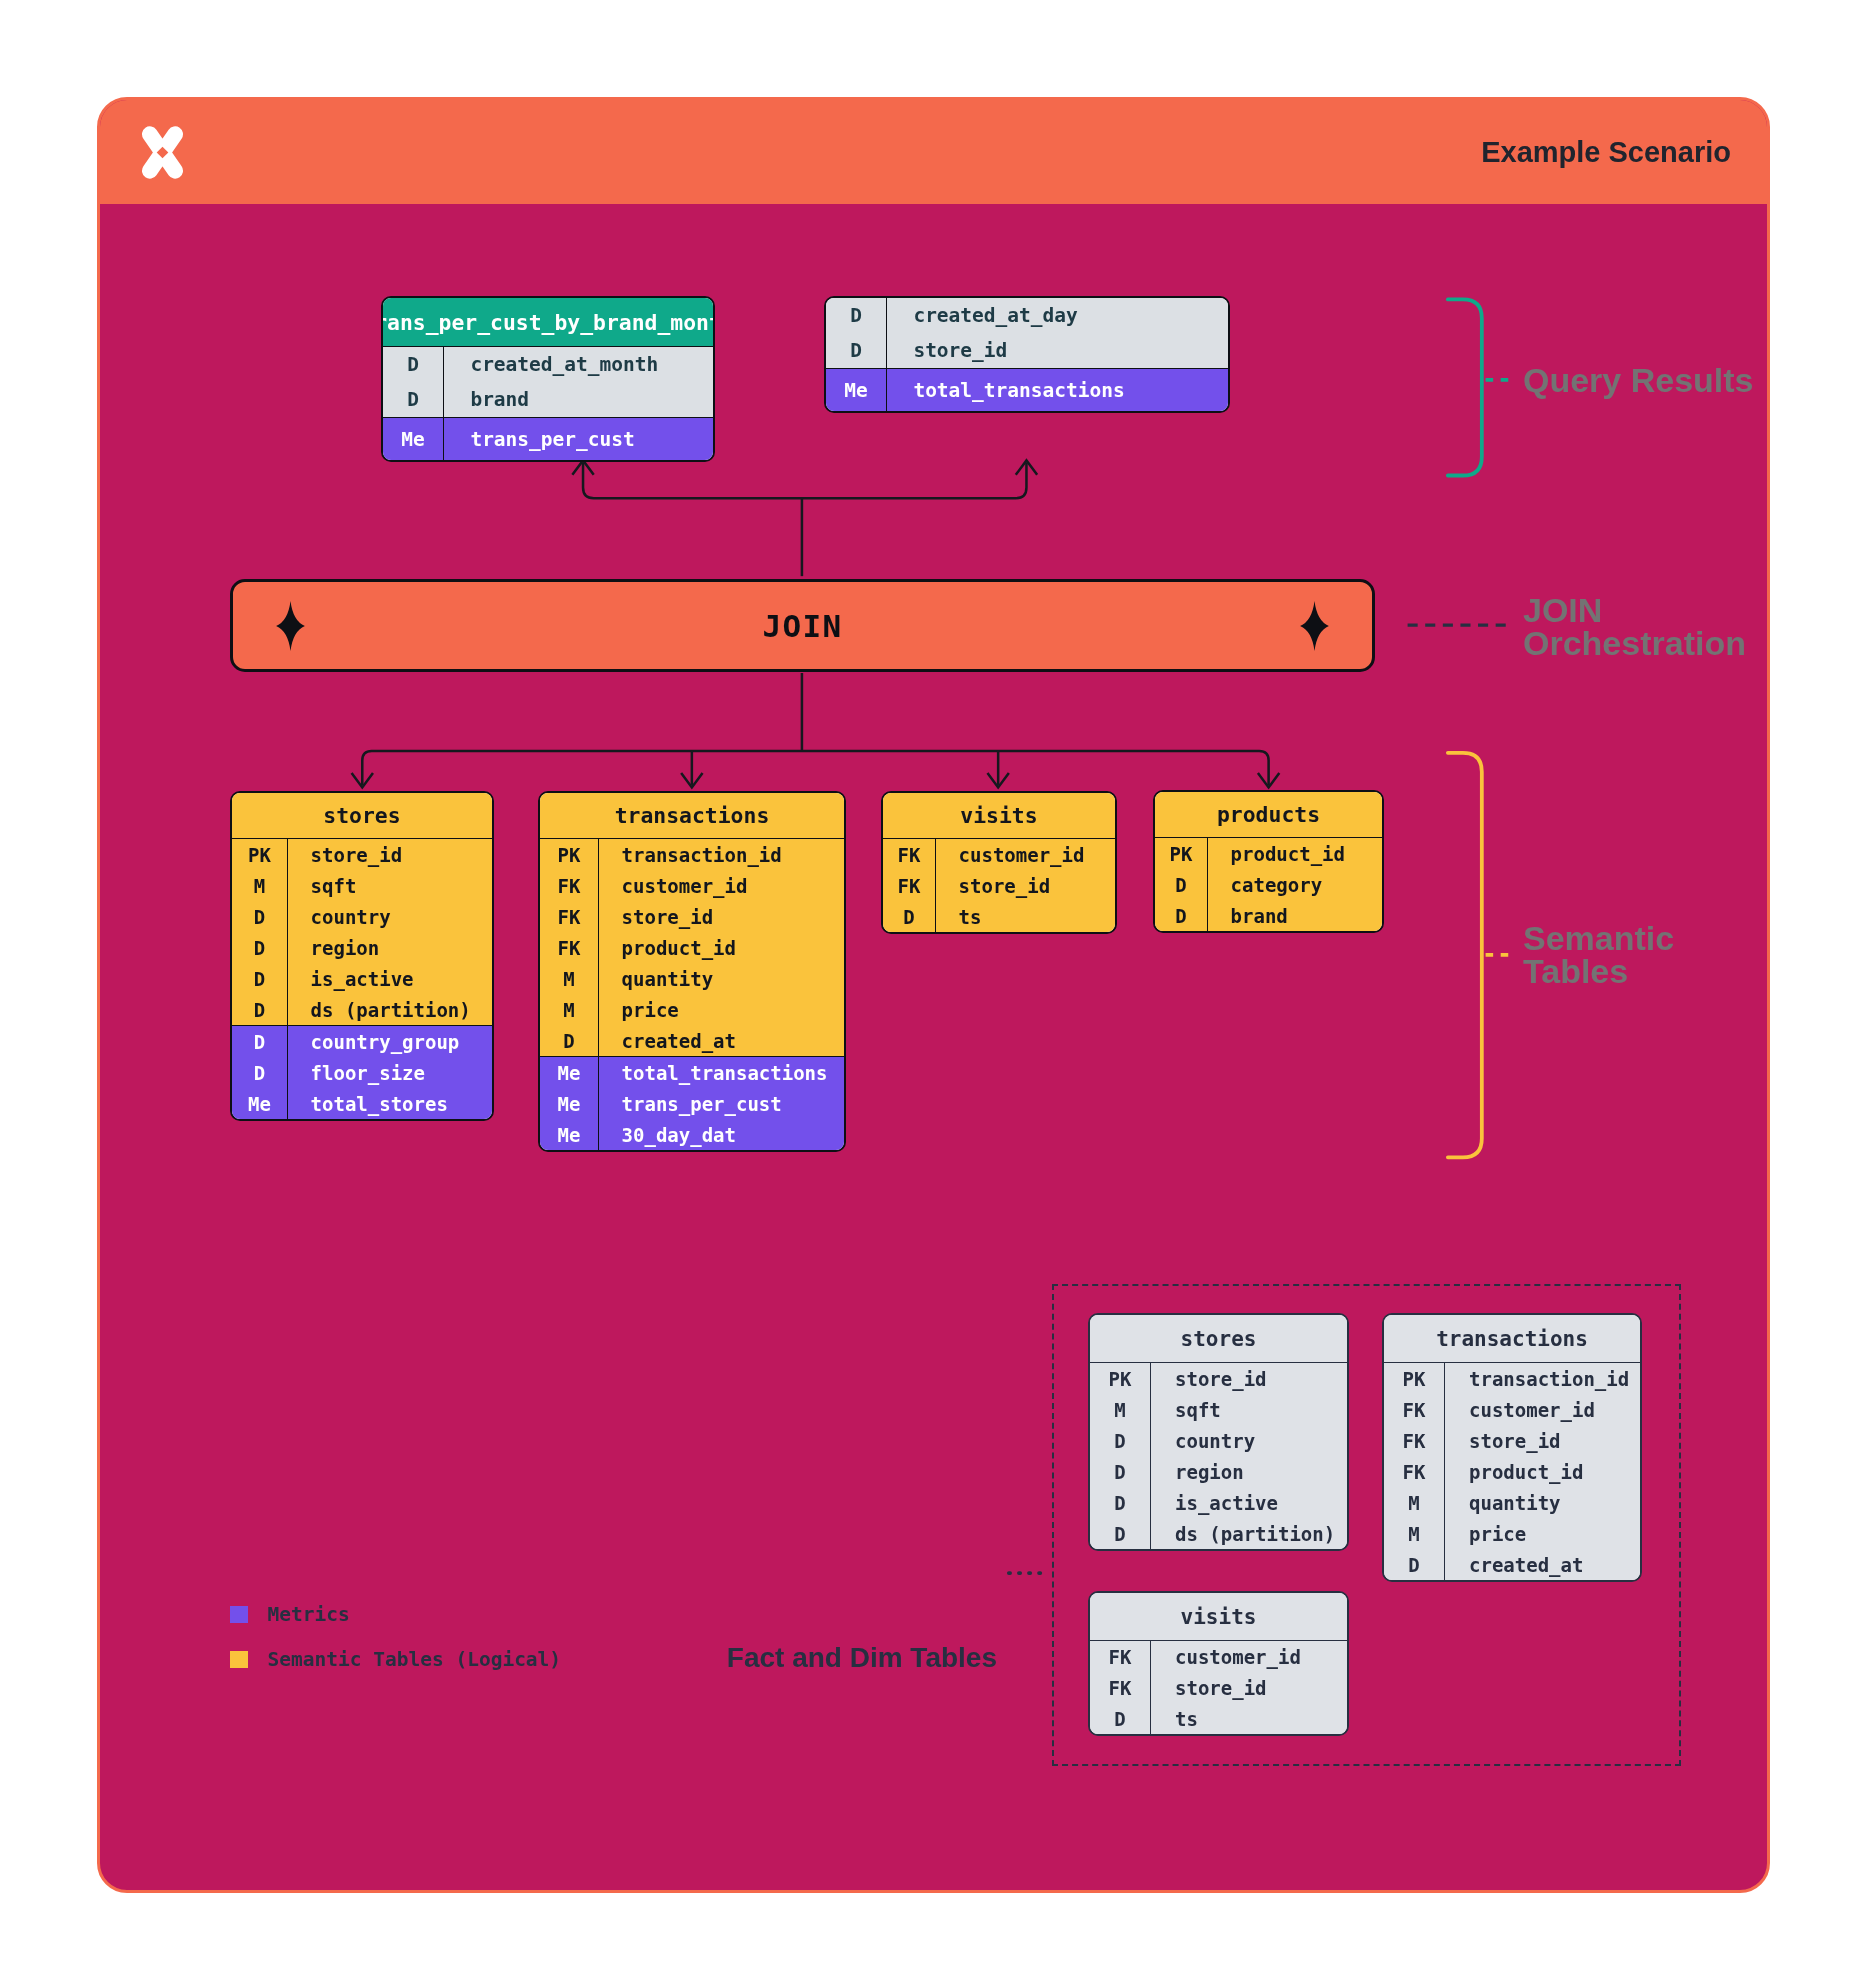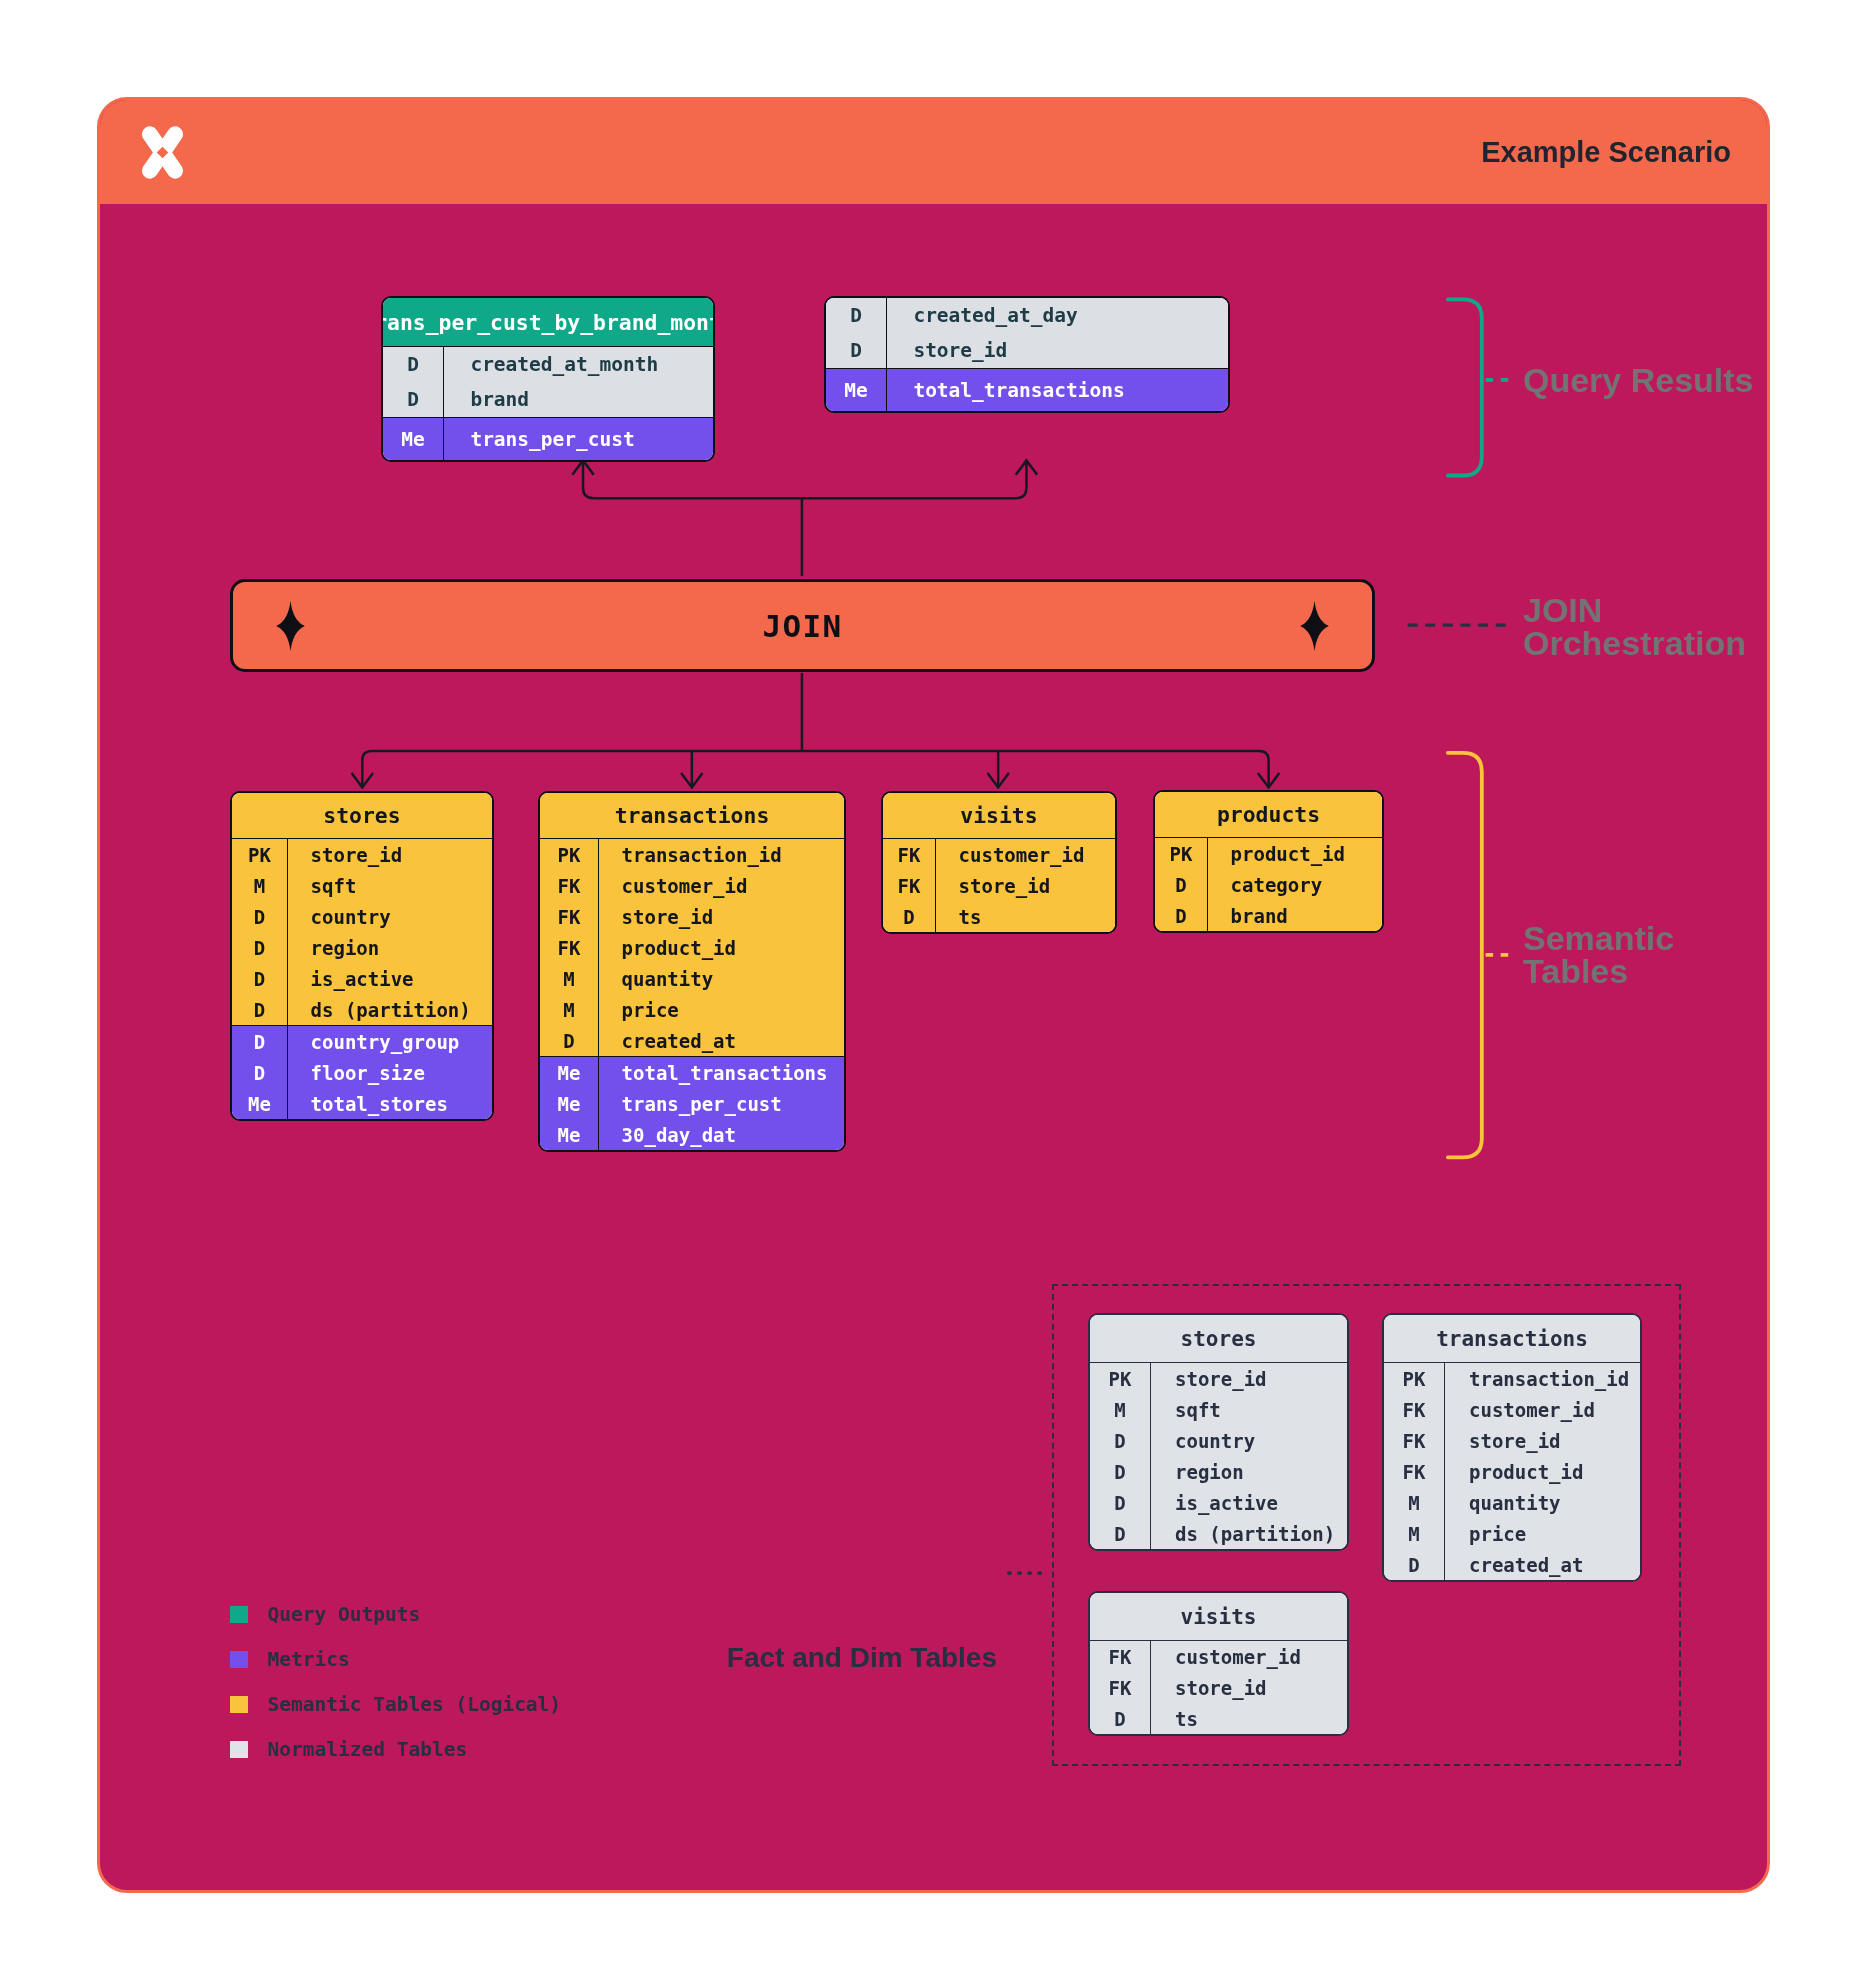--- a/index.html
+++ b/index.html
@@ -373,29 +373,21 @@
   <div>Orchestration</div>
 </div>
 <div class="ann" style="left:1523px;top:922px;">
   <div>Semantic</div>
   <div>Tables</div>
 </div>
 <div class="fact-dim" style="left:692px;top:1642px;width:305px;">Fact and Dim Tables</div>
 
 <div class="legend">
   <div class="legend-item">
-    <span class="legend-swatch" style="background-color: rgb(15, 169, 138);"></span>
-    <span class="legend-label">Query Outputs</span>
-  </div>
-  <div class="legend-item">
     <span class="legend-swatch" style="background-color: rgb(115, 80, 235);"></span>
     <span class="legend-label">Metrics</span>
   </div>
   <div class="legend-item">
     <span class="legend-swatch" style="background-color: rgb(250, 195, 60);"></span>
     <span class="legend-label">Semantic Tables (Logical)</span>
   </div>
-  <div class="legend-item">
-    <span class="legend-swatch" style="background-color: rgb(224, 227, 232);"></span>
-    <span class="legend-label">Normalized Tables</span>
-  </div>
 </div>
 
 
 </body></html>

